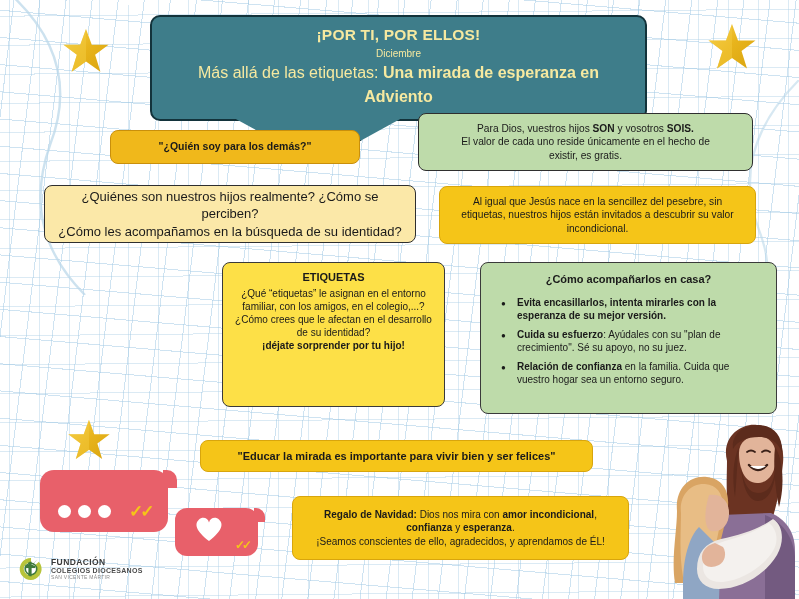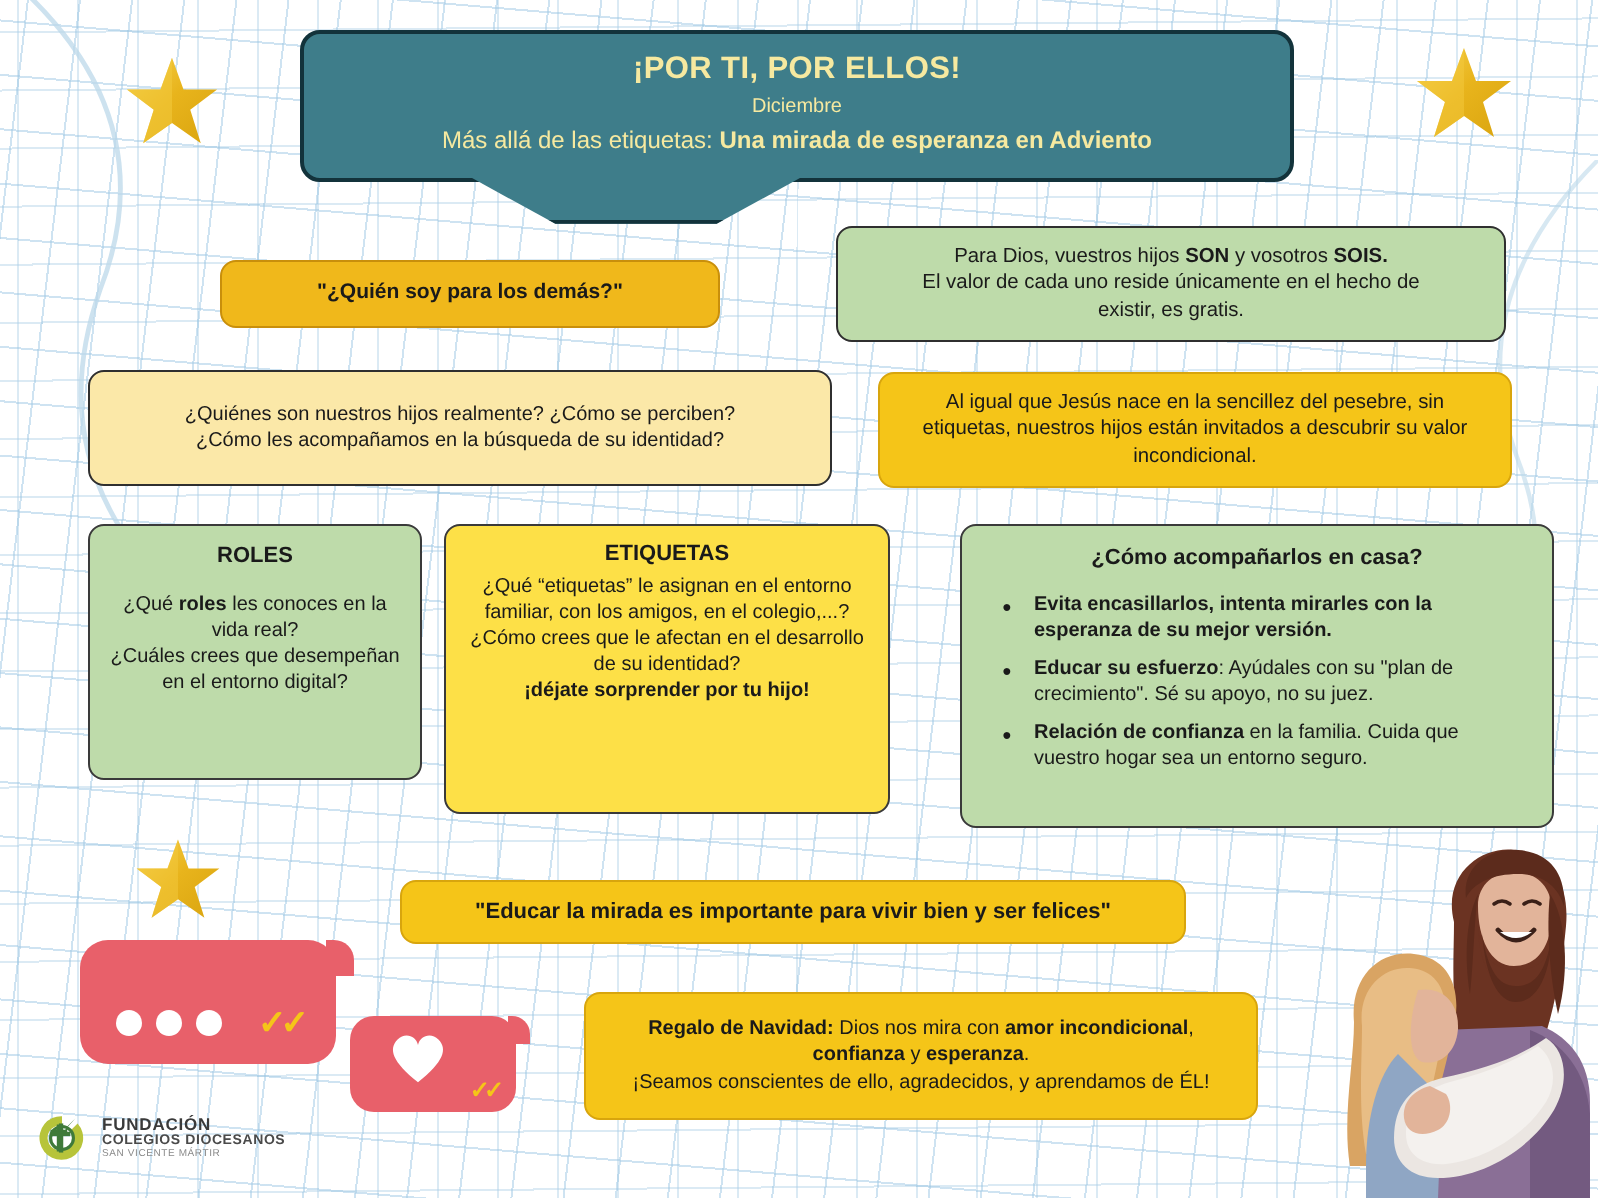--- a/index.html
+++ b/index.html
@@ -91,21 +91,21 @@
     font-size: 15.5px;
     font-weight: bold;
     letter-spacing: .2px;
     line-height: 1.35;
   }
   .hb-sub {
     font-size: 10px;
     line-height: 1.5;
   }
   .hb-tag {
-    font-size: 12px;
+    font-size: 16px;
     line-height: 1.5;
   }
   .hb-tag b { font-weight: bold; }
 
   
   .box {
     position: absolute;
     box-sizing: border-box;
     border-radius: 8px;
     text-align: center;
@@ -243,47 +243,42 @@
   <div class="box box-amber" style="left:110px; top:130px; width:250px; height:34px; display:flex; align-items:center; justify-content:center; font-size:10.5px; font-weight:bold;">
     <span>"¿Quién soy para los demás?"</span>
   </div>
 
   <div class="box box-green" style="left:418px; top:113px; width:335px; height:58px; display:flex; flex-direction:column; align-items:center; justify-content:center; font-size:10.2px; padding:0 10px;">
     <div><span>Para Dios, vuestros hijos </span><b>SON</b><span> y vosotros </span><b>SOIS.</b></div>
     <div>El valor de cada uno  reside únicamente en el hecho de</div>
     <div>existir, es gratis.</div>
   </div>
 
-  <div class="box box-yellow-pale" style="left:44px; top:185px; width:372px; height:58px; display:flex; flex-direction:column; align-items:center; justify-content:center; font-size:10px; padding:0 10px;">
+  <div class="box box-yellow-pale" style="left:44px; top:185px; width:372px; height:58px; display:flex; flex-direction:column; align-items:center; justify-content:center; font-size:13px; padding:0 10px;">
     <div>¿Quiénes son nuestros hijos realmente? ¿Cómo se perciben?</div>
     <div>¿Cómo les  acompañamos en la búsqueda de su identidad?</div>
   </div>
 
   <div class="box box-gold" style="left:439px; top:186px; width:317px; height:58px; display:flex; align-items:center; justify-content:center; font-size:10.2px; padding:0 12px;">
     <span>Al igual que Jesús nace en la sencillez del pesebre, sin etiquetas, nuestros hijos están invitados a descubrir su valor incondicional.</span>
   </div>
 
-  <div class="box box-green-soft" style="left:44px; top:262px; width:167px; height:128px; padding:8px 10px; font-size:10px;">
-    <span class="b-title" style="font-size:11px; margin-bottom:10px;">ROLES</span>
-    <div><span>¿Qué </span><b>roles</b><span> les conoces en la vida real?</span></div>
-    <div>¿Cuáles crees que desempeñan en el entorno digital?</div>
-  </div>
 
   <div class="box box-cream" style="left:222px; top:262px; width:223px; height:145px; padding:7px 9px; font-size:10px;">
     <span class="b-title" style="font-size:11px; margin-bottom:2px;">ETIQUETAS</span>
     <div>¿Qué “etiquetas” le asignan en el entorno familiar, con los amigos, en el colegio,...?</div>
     <div>¿Cómo crees que le afectan en el desarrollo de su identidad?</div>
     <div style="font-weight:bold;">¡déjate sorprender por tu hijo!</div>
   </div>
 
   <div class="box box-green-soft" style="left:480px; top:262px; width:297px; height:152px; padding:9px 10px; font-size:10px;">
     <span class="b-title" style="font-size:11px; margin-bottom:9px;">¿Cómo acompañarlos en casa?</span>
     <ul class="bullets">
       <li><b>Evita encasillarlos, intenta mirarles con la esperanza de su mejor versión.</b><span></span></li>
-      <li><b>Educar su esfuerzo</b><span>: Ayúdales con su "plan de crecimiento". Sé su apoyo, no su juez.</span></li>
+      <li><b>Cuida su esfuerzo</b><span>: Ayúdales con su "plan de crecimiento". Sé su apoyo, no su juez.</span></li>
       <li><b>Relación de confianza</b><span> en la familia. Cuida que vuestro hogar sea un entorno seguro.</span></li>
     </ul>
   </div>
 
   <div class="box box-gold" style="left:200px; top:440px; width:393px; height:32px; display:flex; align-items:center; justify-content:center; font-size:11px; font-weight:bold;">
     <span>"Educar la mirada es importante para vivir bien y ser felices"</span>
   </div>
 
   <div class="box box-gold" style="left:292px; top:496px; width:337px; height:64px; display:flex; flex-direction:column; align-items:center; justify-content:center; font-size:10px; padding:0 12px;">
     <div><b>Regalo de Navidad:</b><span> Dios nos mira con </span><b>amor incondicional</b><span>, </span><b>confianza</b><span> y </span><b>esperanza</b><span>.</span></div>

